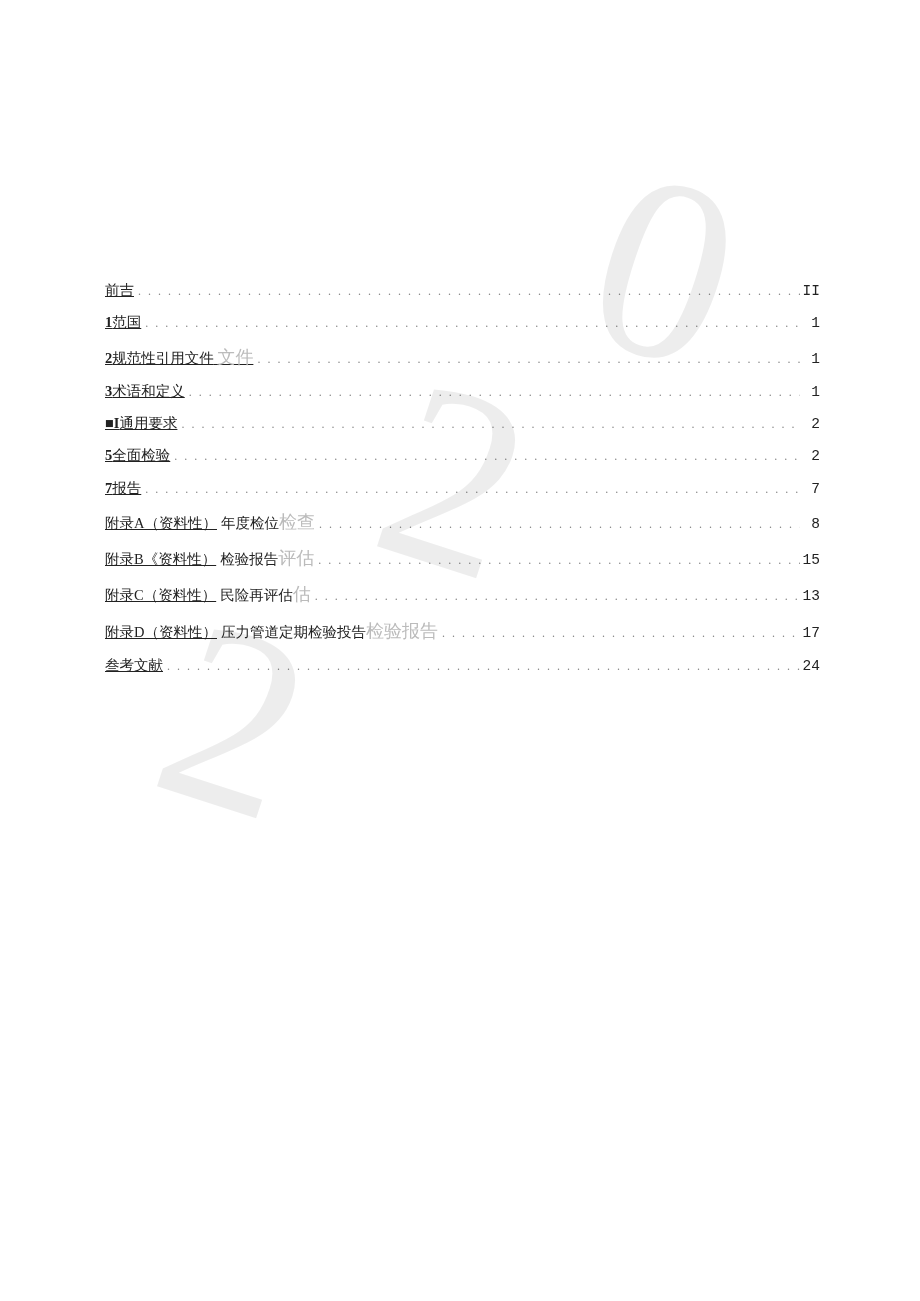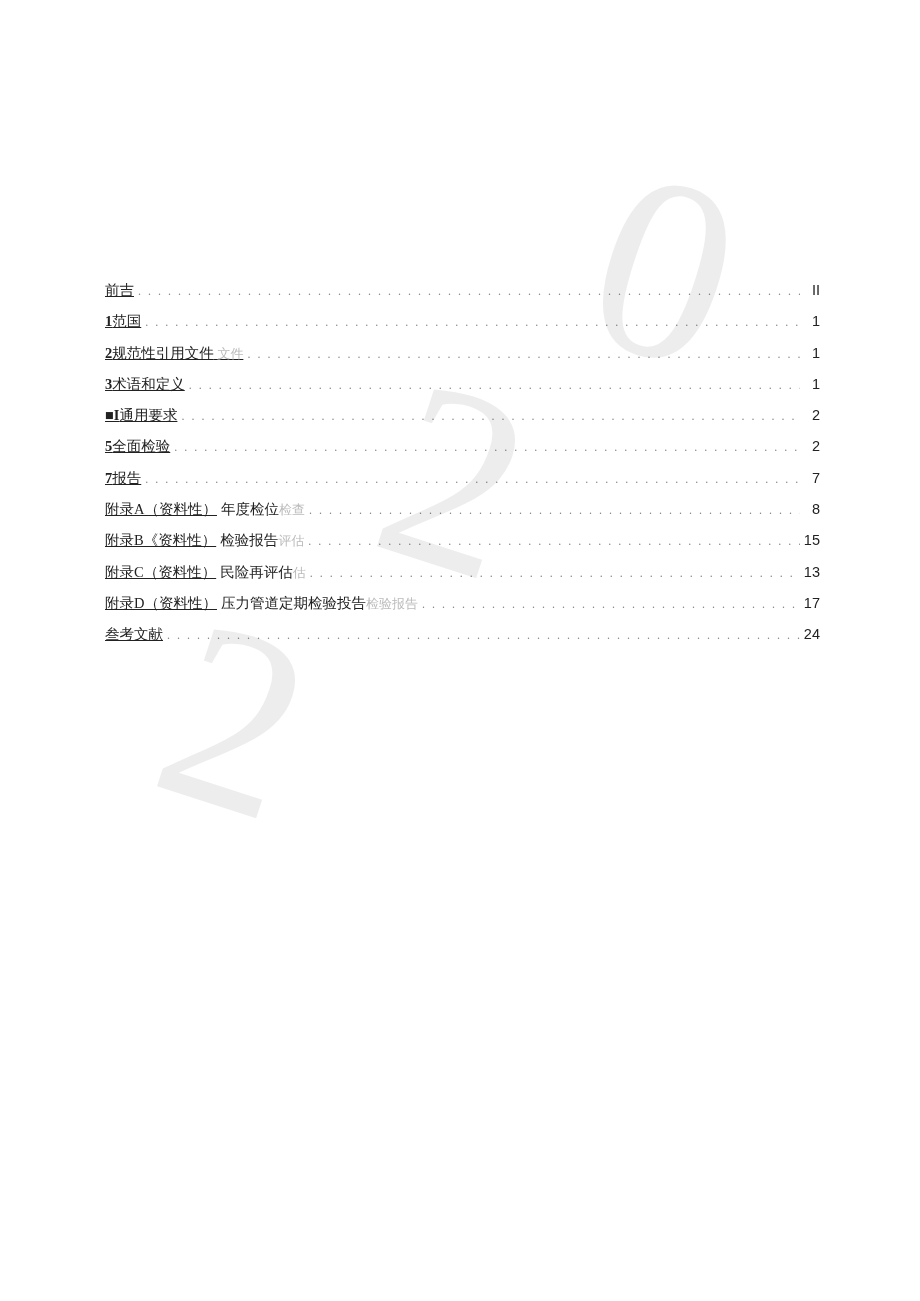--- a/index.html
+++ b/index.html
@@ -57,30 +57,30 @@
     letter-spacing: 2px;
     font-size: 12px;
     padding: 0 4px;
   }
   .toc-dots::after {
     content: ". . . . . . . . . . . . . . . . . . . . . . . . . . . . . . . . . . . . . . . . . . . . . . . . . . . . . . . . . . . . . . . . . . . . . . . . . . . . . . . . . . . . . . . . . . . . . . . . . . . . . . . . . . . . . . . . . . . . . . . . . . . . . . . . . . . . . . . . . . . . . . . . . . . .";
   }
   .toc-page {
     flex: 0 0 auto;
     white-space: nowrap;
-    font-family: Liberation Sans, sans-serif;
+    font-family: Liberation Mono, monospace;
     min-width: 20px;
     text-align: right;
   }
   .bold-num {
     font-weight: bold;
   }
   .ghost {
     color: #bbb;
-    font-size: 13px;
+    font-size: 18px;
     position: relative;
     top: 0;
   }
   .overlay {
     position: relative;
   }
 </style>
 </head>
 <body>
 

